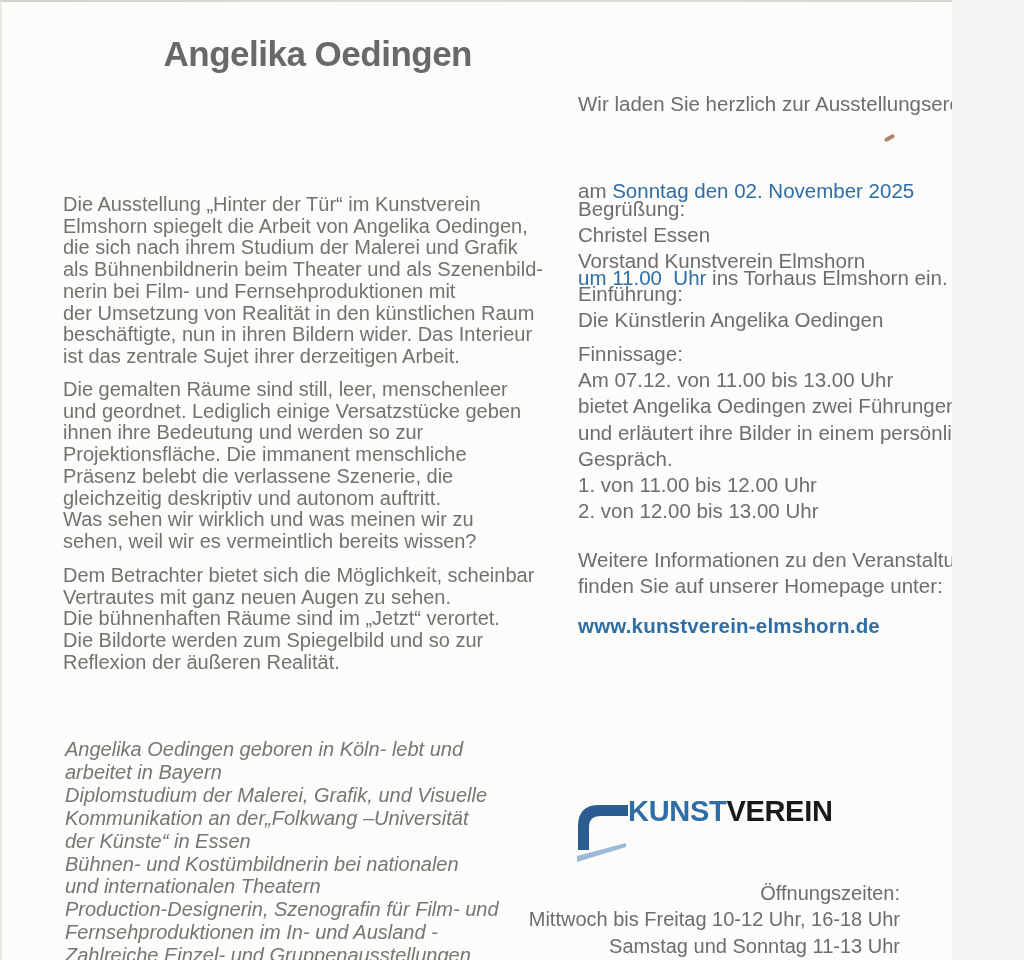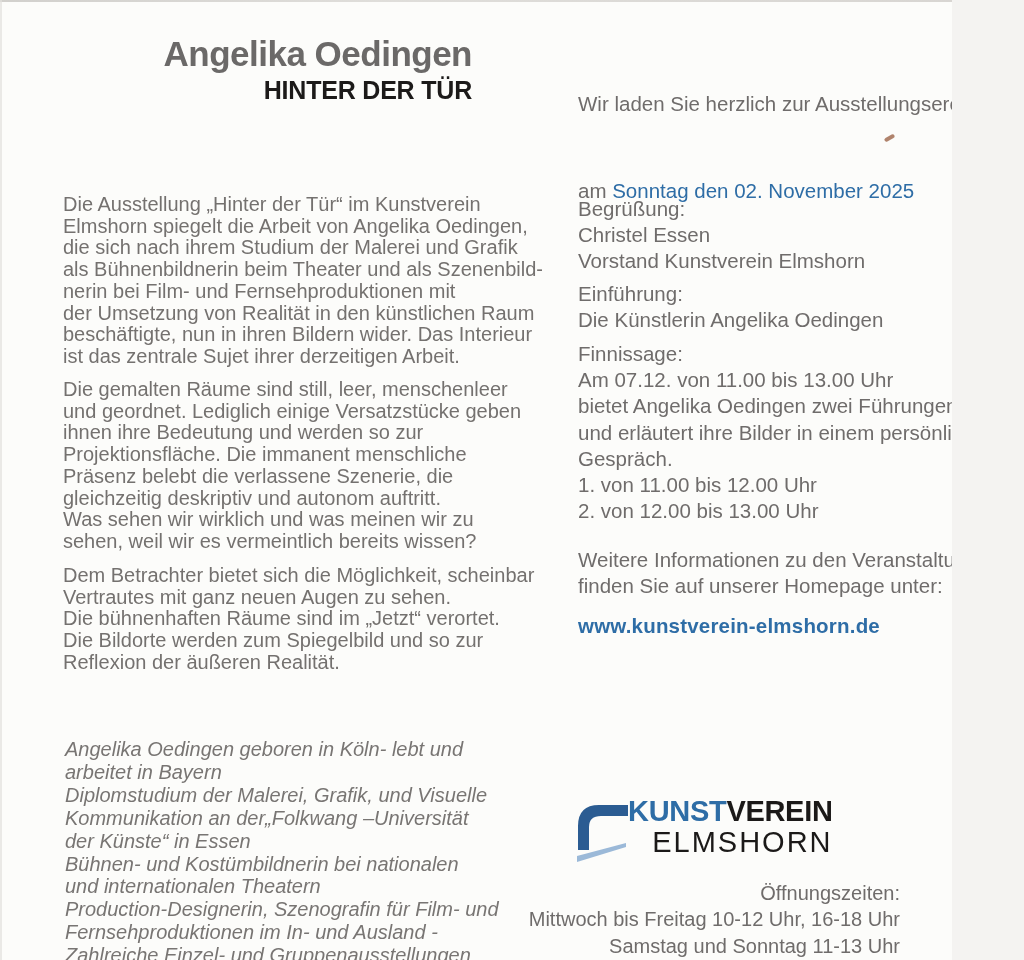--- a/index.html
+++ b/index.html
@@ -102,25 +102,25 @@
 </style>
 </head>
 <body>
 
 <div class="page">
 
   <div class="scan-edge-top"></div>
   <div class="scan-edge-left"></div>
 
   <div class="abs artist-name">Angelika Oedingen</div>
-  <div class="abs exhibition-title">HINTER DER TÜR</div>
 
   <div class="abs invitation">
     <div><span>Wir laden Sie herzlich zur Ausstellungseröffnung</span></div>
     <div><span>am </span><span class="blue">Sonntag den 02. November 2025</span></div>
+    <div><span class="blue">um 11.00  Uhr</span><span> ins Torhaus Elmshorn ein.</span></div>
   </div>
 
   <div class="abs prose pre p2">Die gemalten Räume sind still, leer, menschenleer
 und geordnet. Lediglich einige Versatzstücke geben
 ihnen ihre Bedeutung und werden so zur
 Projektionsfläche. Die immanent menschliche
 Präsenz belebt die verlassene Szenerie, die
 gleichzeitig deskriptiv und autonom auftritt.
 Was sehen wir wirklich und was meinen wir zu
 sehen, weil wir es vermeintlich bereits wissen?</div>
@@ -167,21 +167,20 @@
     <span class="website">www.kunstverein-elmshorn.de</span>
   </div>
 
   <div class="abs logo">
     <svg class="logo-arch" width="52" height="68" viewBox="0 0 52 68" xmlns="http://www.w3.org/2000/svg">
       <path d="M2 48 L2 24 Q2 3 23 3 L52 3 L52 14 L25 14 Q13 14 13 25 L13 48 Z" fill="#2b5c92"></path>
       <polygon points="1,54 50,41 50,45 1,60" fill="#9bb9d8"></polygon>
     </svg>
     <div class="logo-text">
       <div class="logo-line1"><span class="logo-kunst">KUNST</span><span class="logo-verein">VEREIN</span></div>
-      <div class="logo-line2">ELMSHORN</div>
     </div>
   </div>
 
   <div class="abs hours pre">Öffnungszeiten:
 Mittwoch bis Freitag 10-12 Uhr, 16-18 Uhr
 Samstag und Sonntag 11-13 Uhr</div>
 
   <div class="abs speck"></div>
 
 </div>

